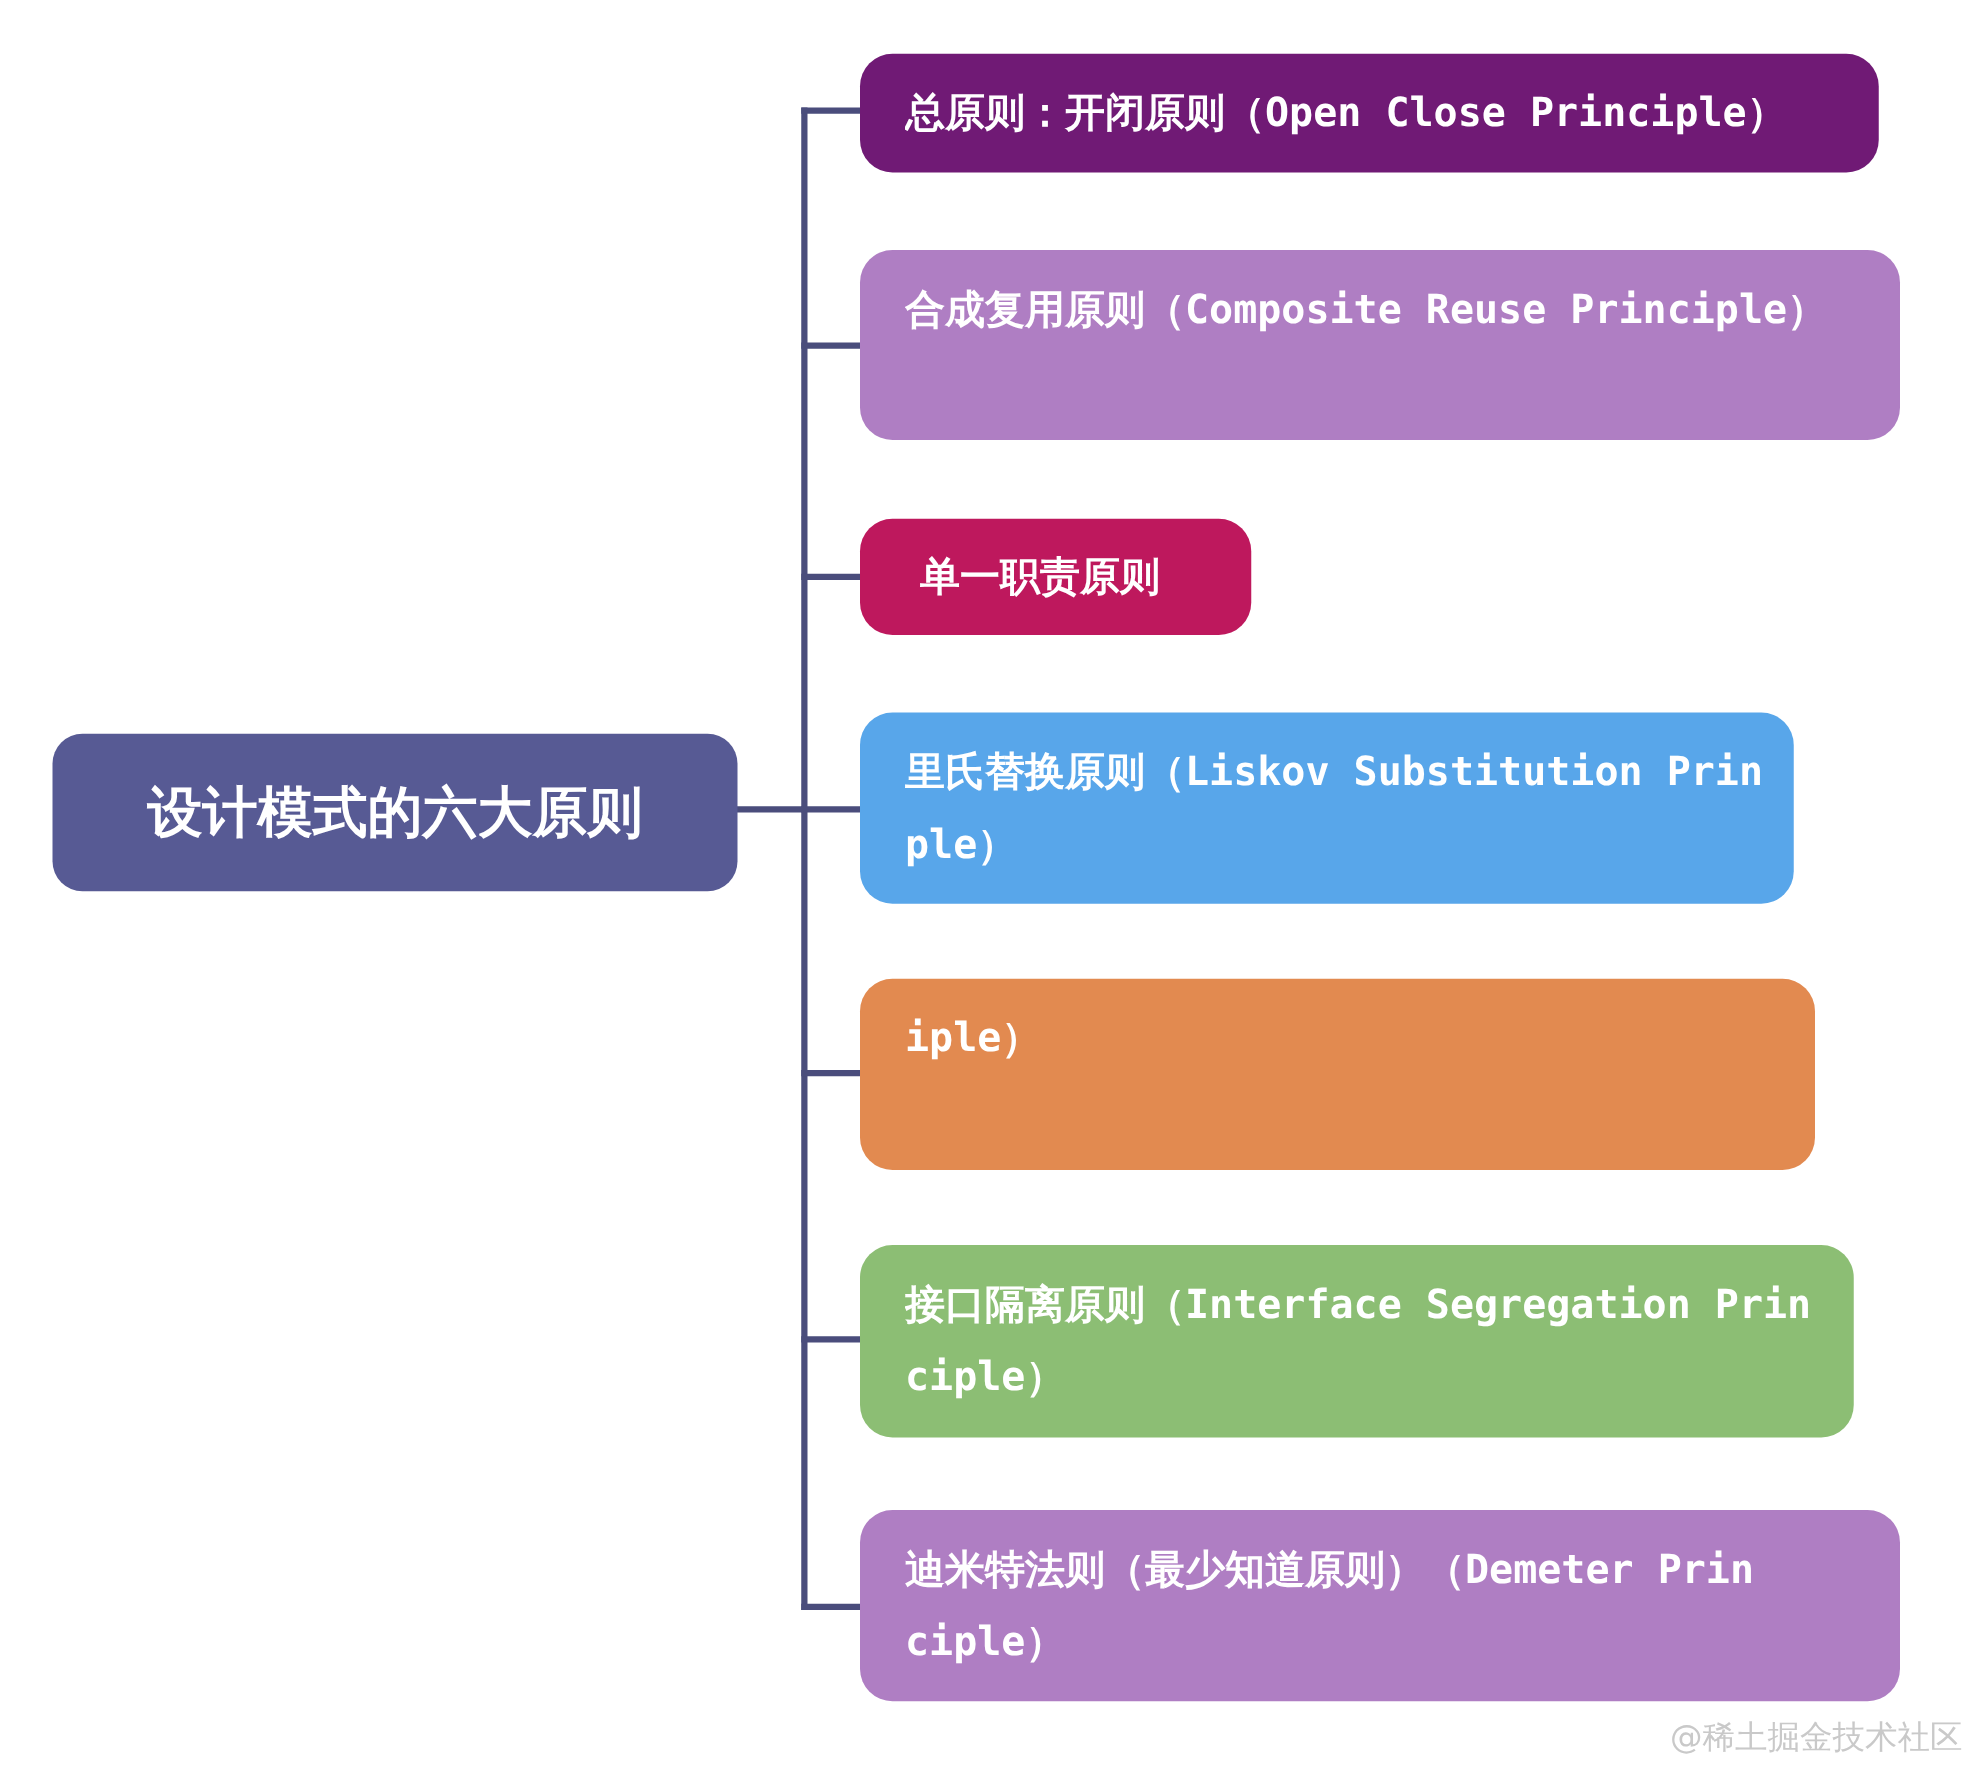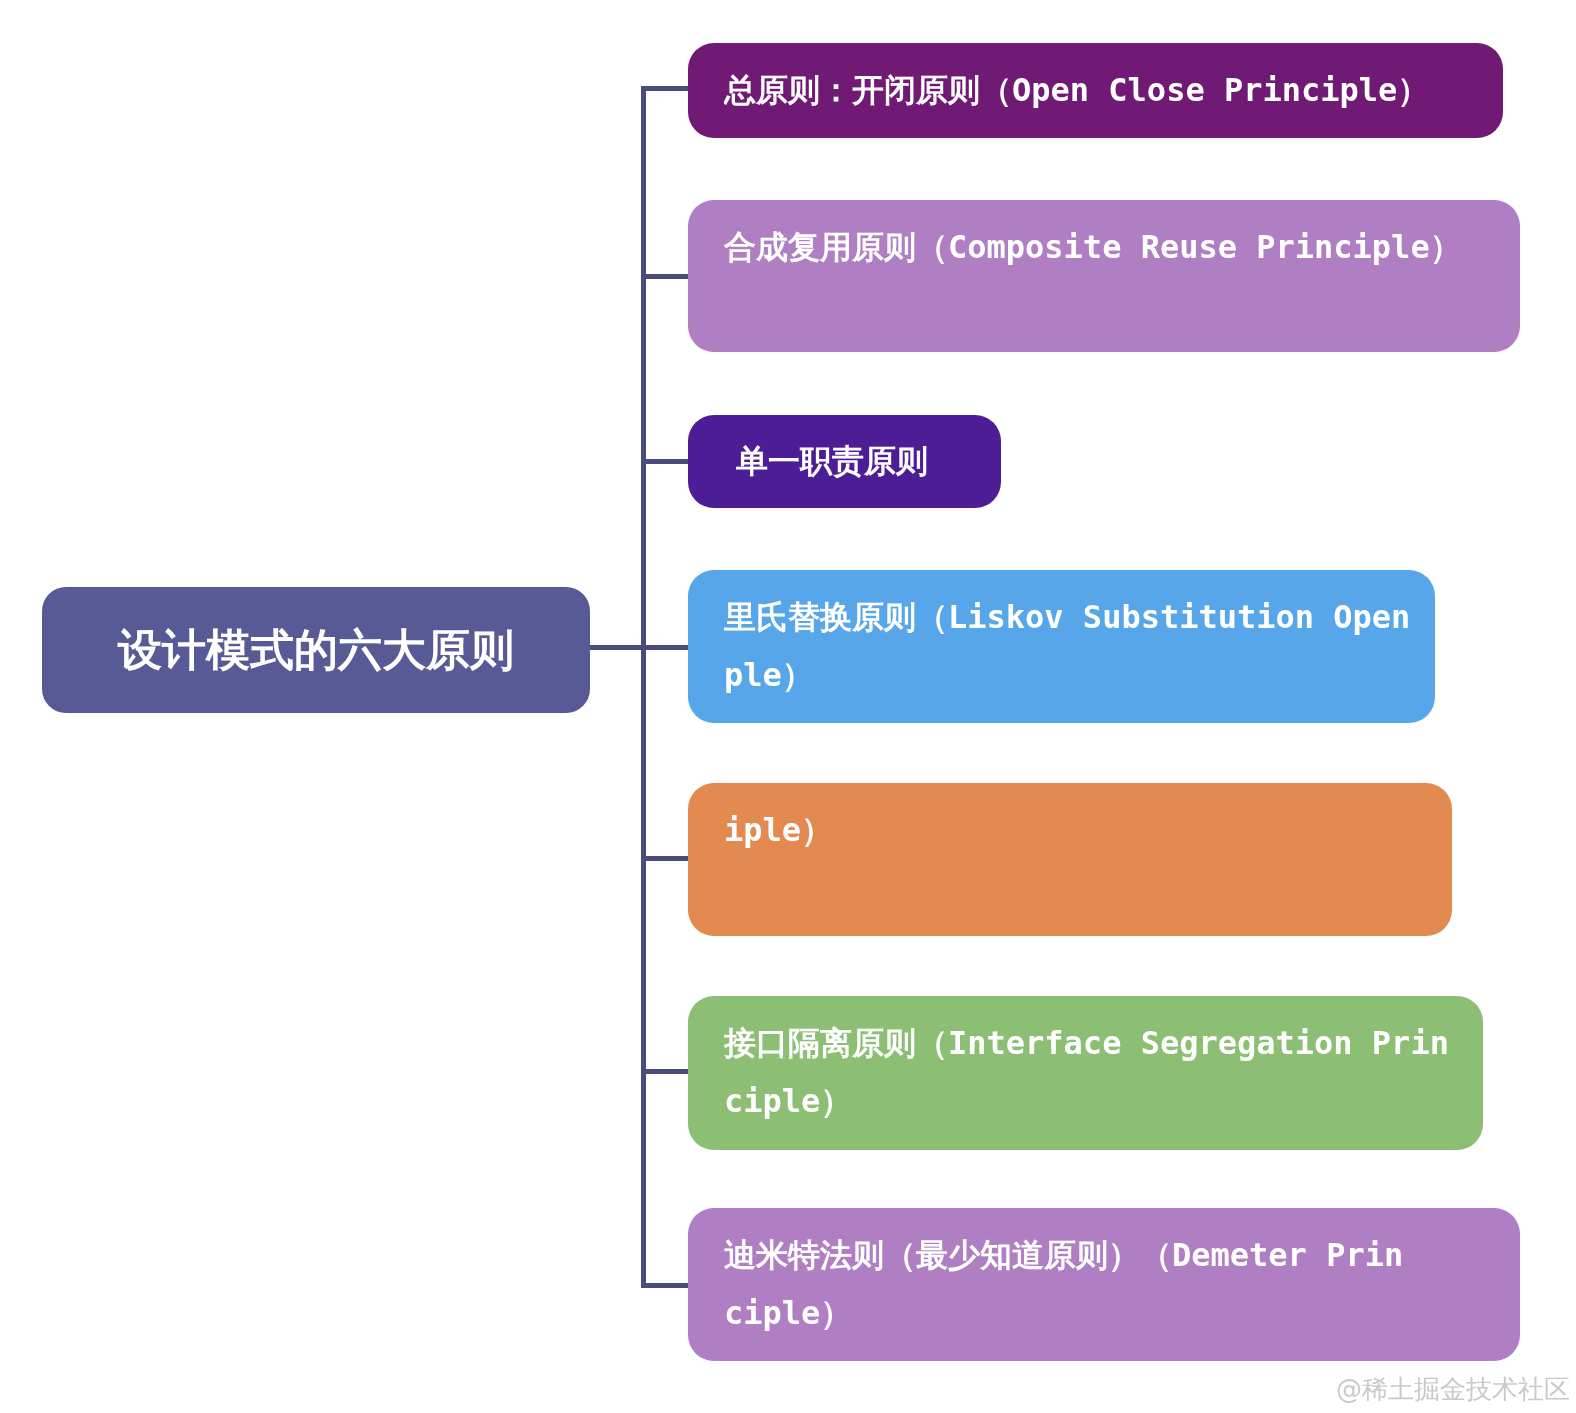--- a/index.html
+++ b/index.html
@@ -125,26 +125,26 @@
   </div>
 
   <div class="node single n1" style="background-color: #701a75;">
     <div class="line">总原则：开闭原则（Open Close Principle）</div>
   </div>
 
   <div class="node multi n2" style="background-color: rgb(175, 126, 195);">
     <div class="line">合成复用原则（Composite Reuse Principle）</div>
   </div>
 
-  <div class="node single n3" style="background-color: #4c1d95; padding-left: 48px;">
+  <div class="node single n3" style="background-color: #be185d; padding-left: 48px;">
     <div class="line">单一职责原则</div>
   </div>
 
   <div class="node multi n4" style="background-color: rgb(88, 166, 234);">
-    <div class="line">里氏替换原则（Liskov Substitution Open</div>
+    <div class="line">里氏替换原则（Liskov Substitution Prin</div>
     <div class="line">ple）</div>
   </div>
 
   <div class="node multi n5" style="background-color: rgb(226, 138, 80);">
     <div class="line">iple）</div>
   </div>
 
   <div class="node multi n6" style="background-color: rgb(140, 190, 116);">
     <div class="line">接口隔离原则（Interface Segregation Prin</div>
     <div class="line">ciple）</div>

